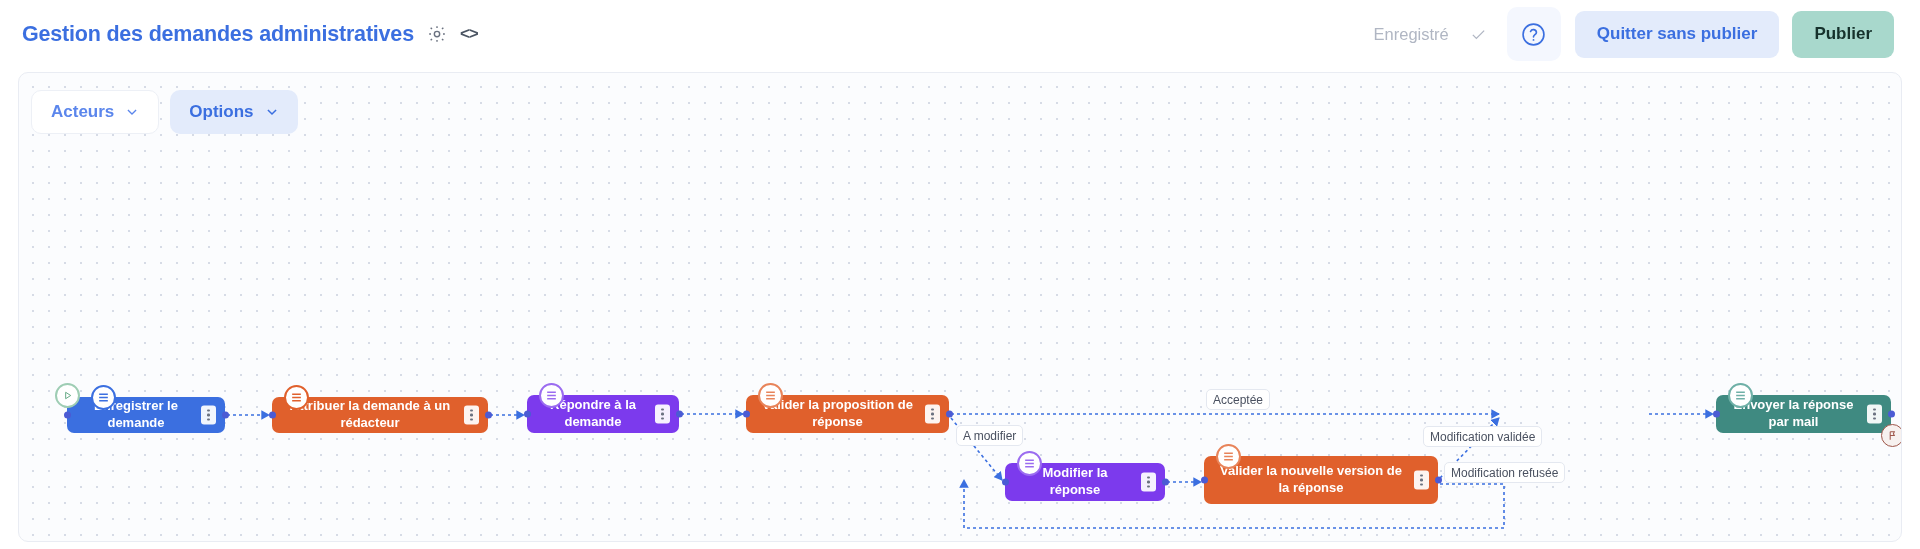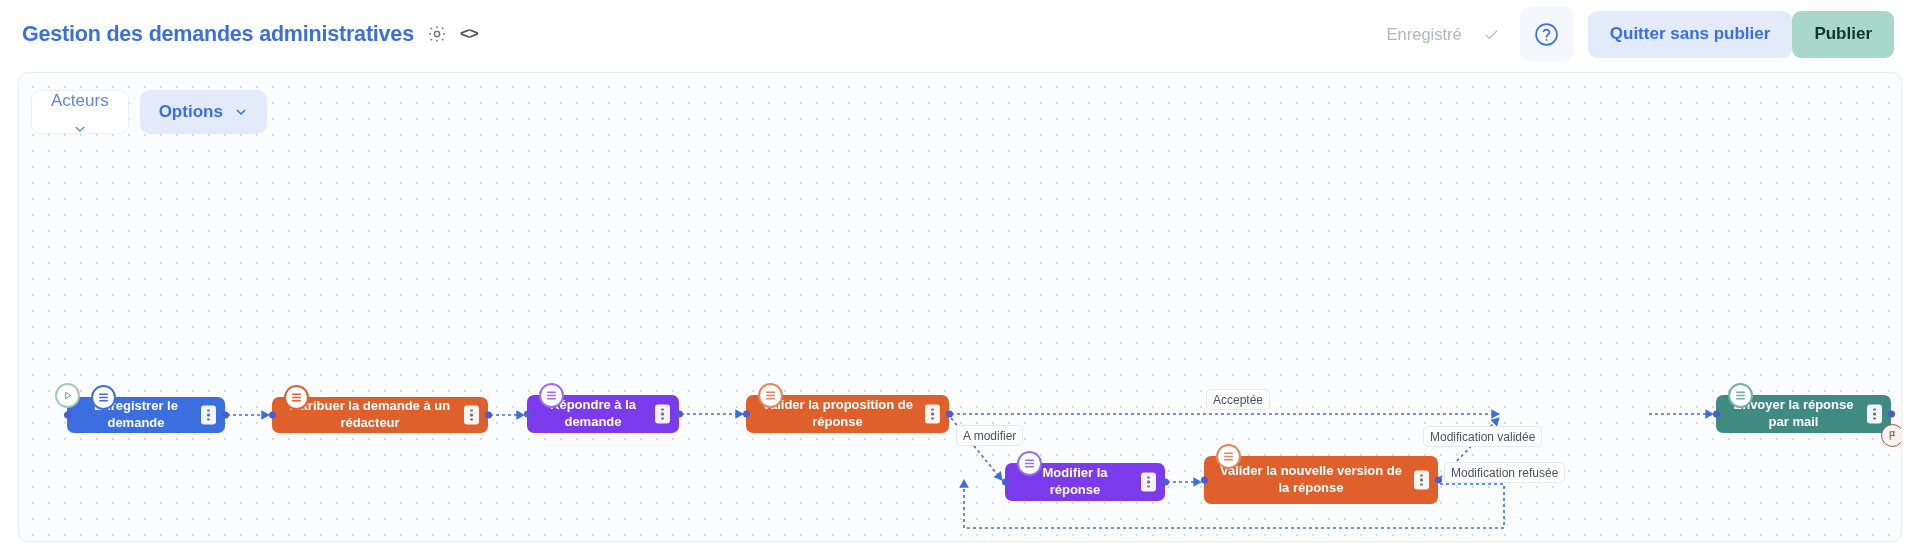--- a/index.html
+++ b/index.html
@@ -69,20 +69,21 @@
     color: #3b6fe0;
     font-size: 17px;
     font-weight: bold;
     border: none;
     border-radius: 9px;
     height: 47px;
     padding: 0 22px;
     cursor: pointer;
     font-family: inherit;
     white-space: nowrap;
+    margin-right: 13px;
   }
   #publish-button {
     background: #a8d8cc;
     color: #16322c;
     font-size: 17px;
     font-weight: bold;
     border: none;
     border-radius: 9px;
     height: 47px;
     padding: 0 22px;
@@ -120,22 +121,21 @@
     font-size: 17px;
     cursor: pointer;
     font-family: inherit;
     border: none;
     white-space: nowrap;
   }
   #acteurs-button {
     background: #ffffff;
     color: #5b86ec;
     border: 1px solid #edf0f6;
-    font-weight: normal;
-    flex-direction: column;
+    font-weight: bold;
   }
   #options-button {
     background: #e3ebfb;
     color: #3b6fe0;
     font-weight: bold;
   }
   .caret svg { width: 14px; height: 14px; display: block; }
 
   
   #flow { position: absolute; inset: 0; }

